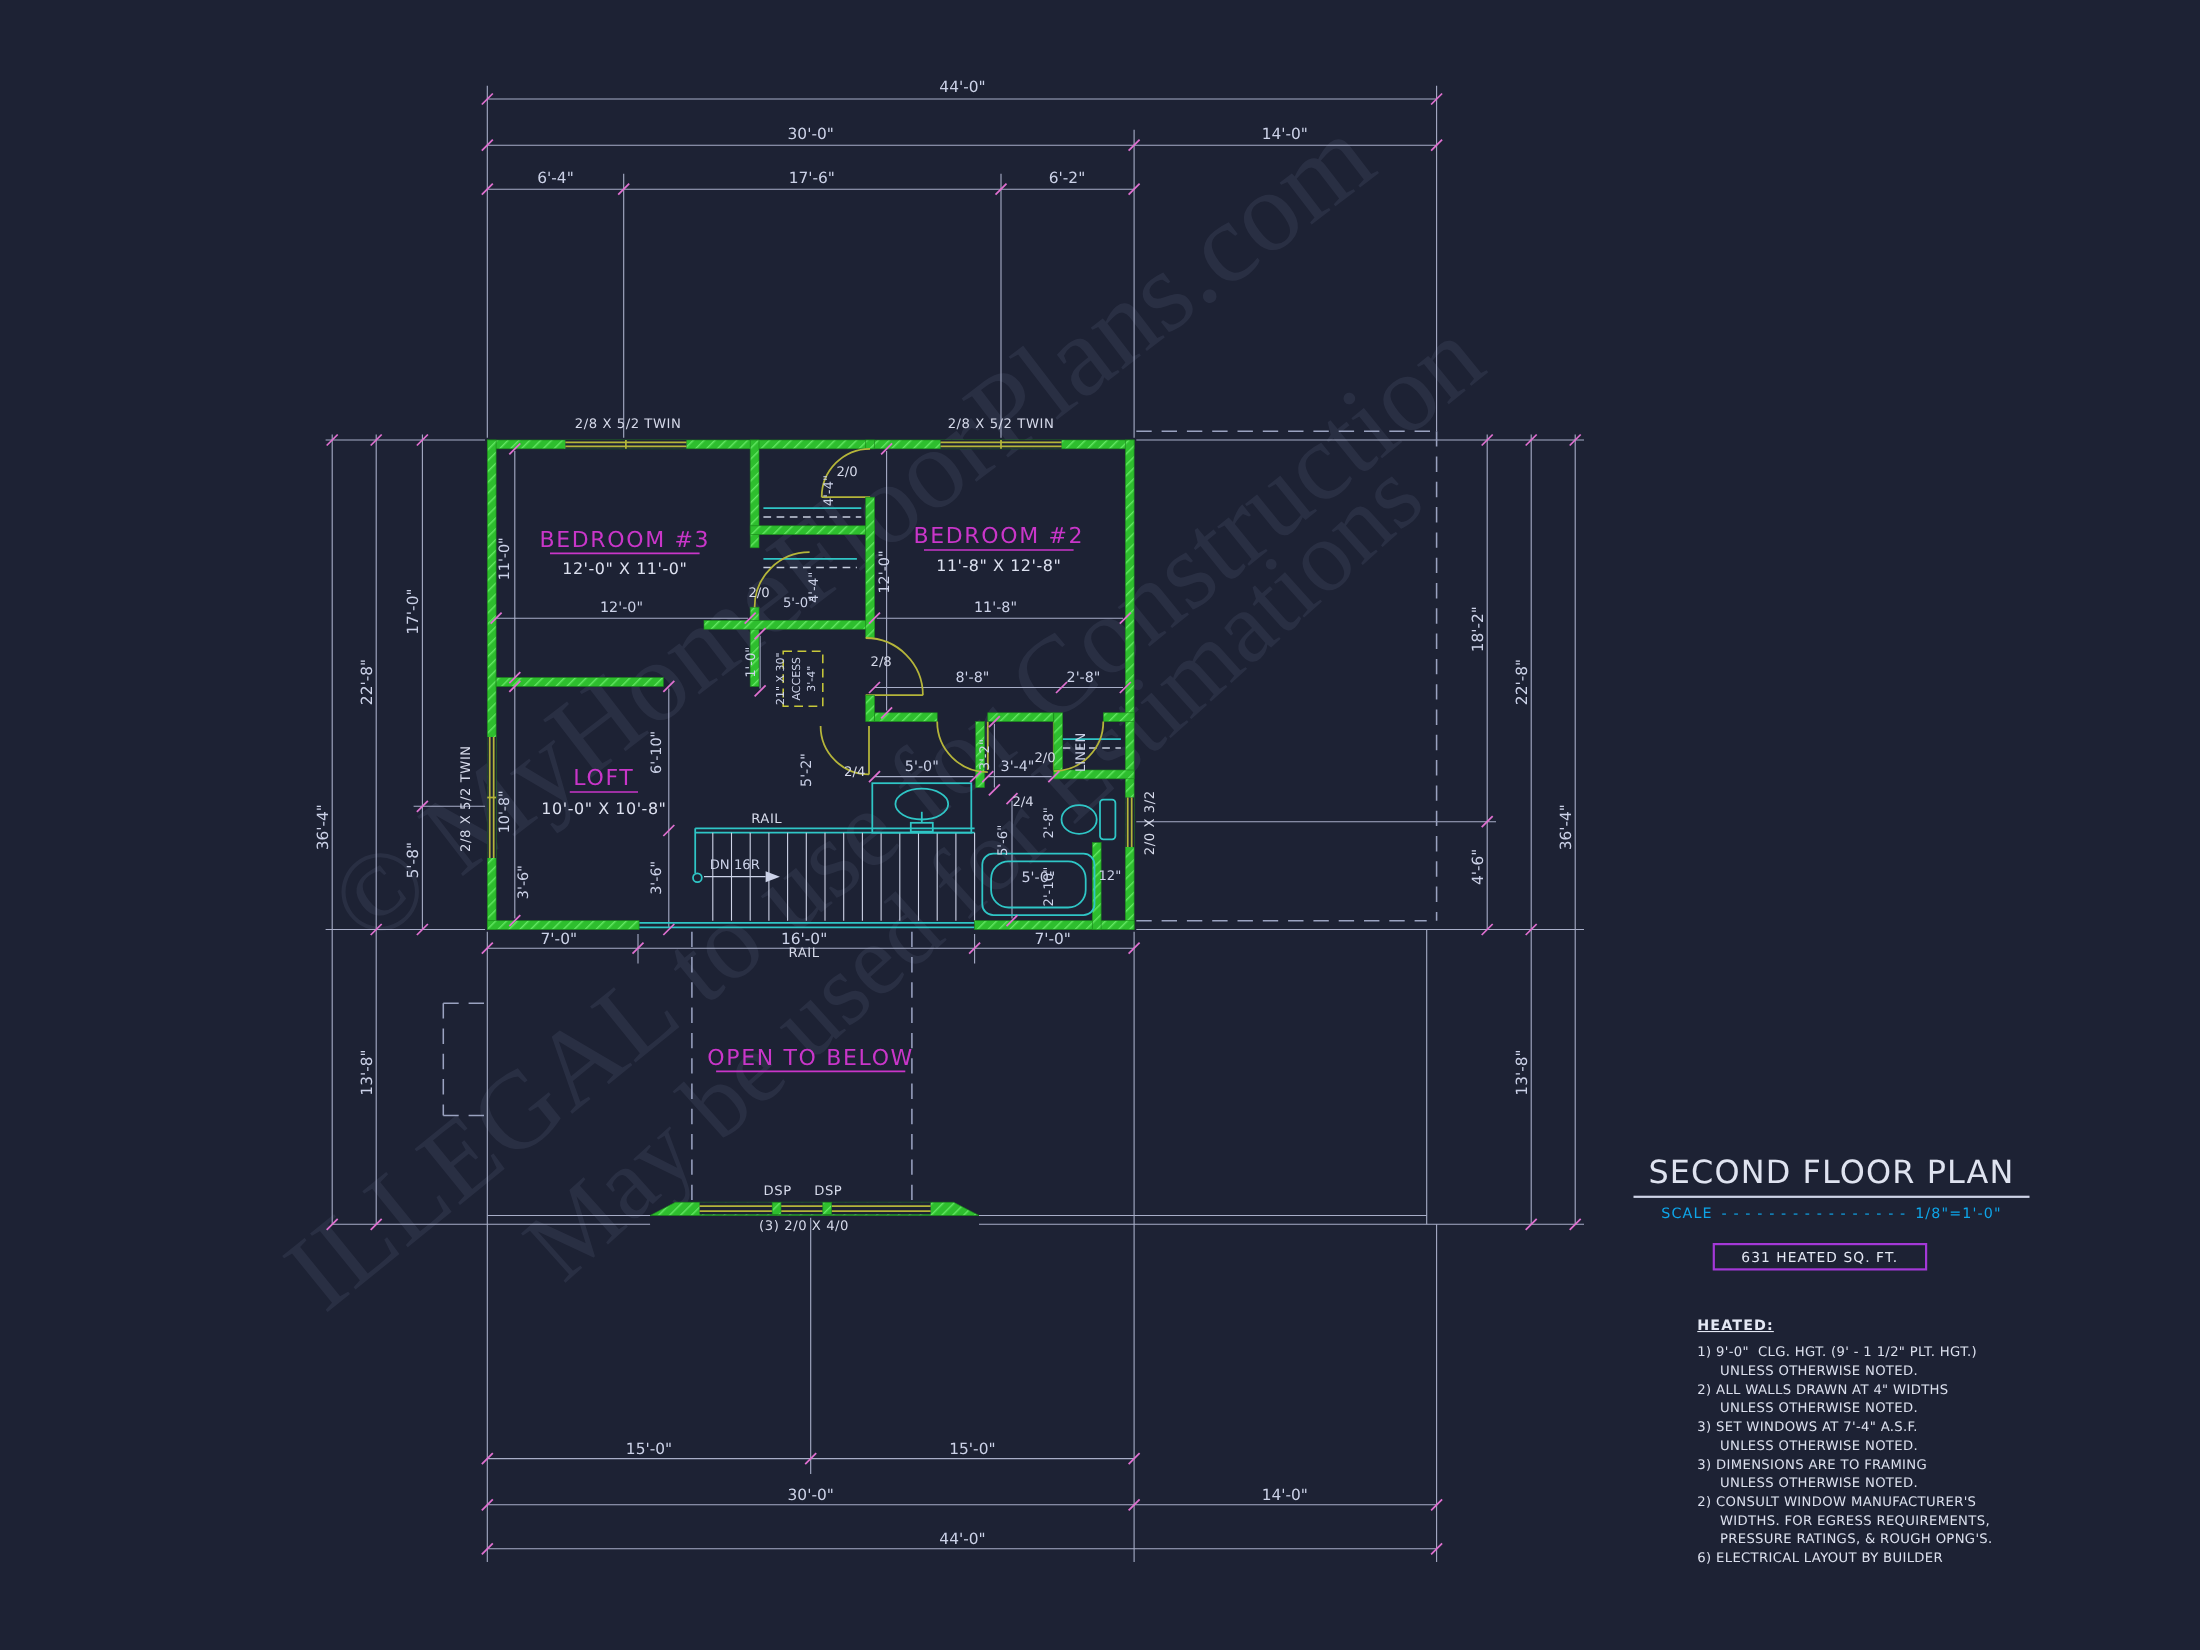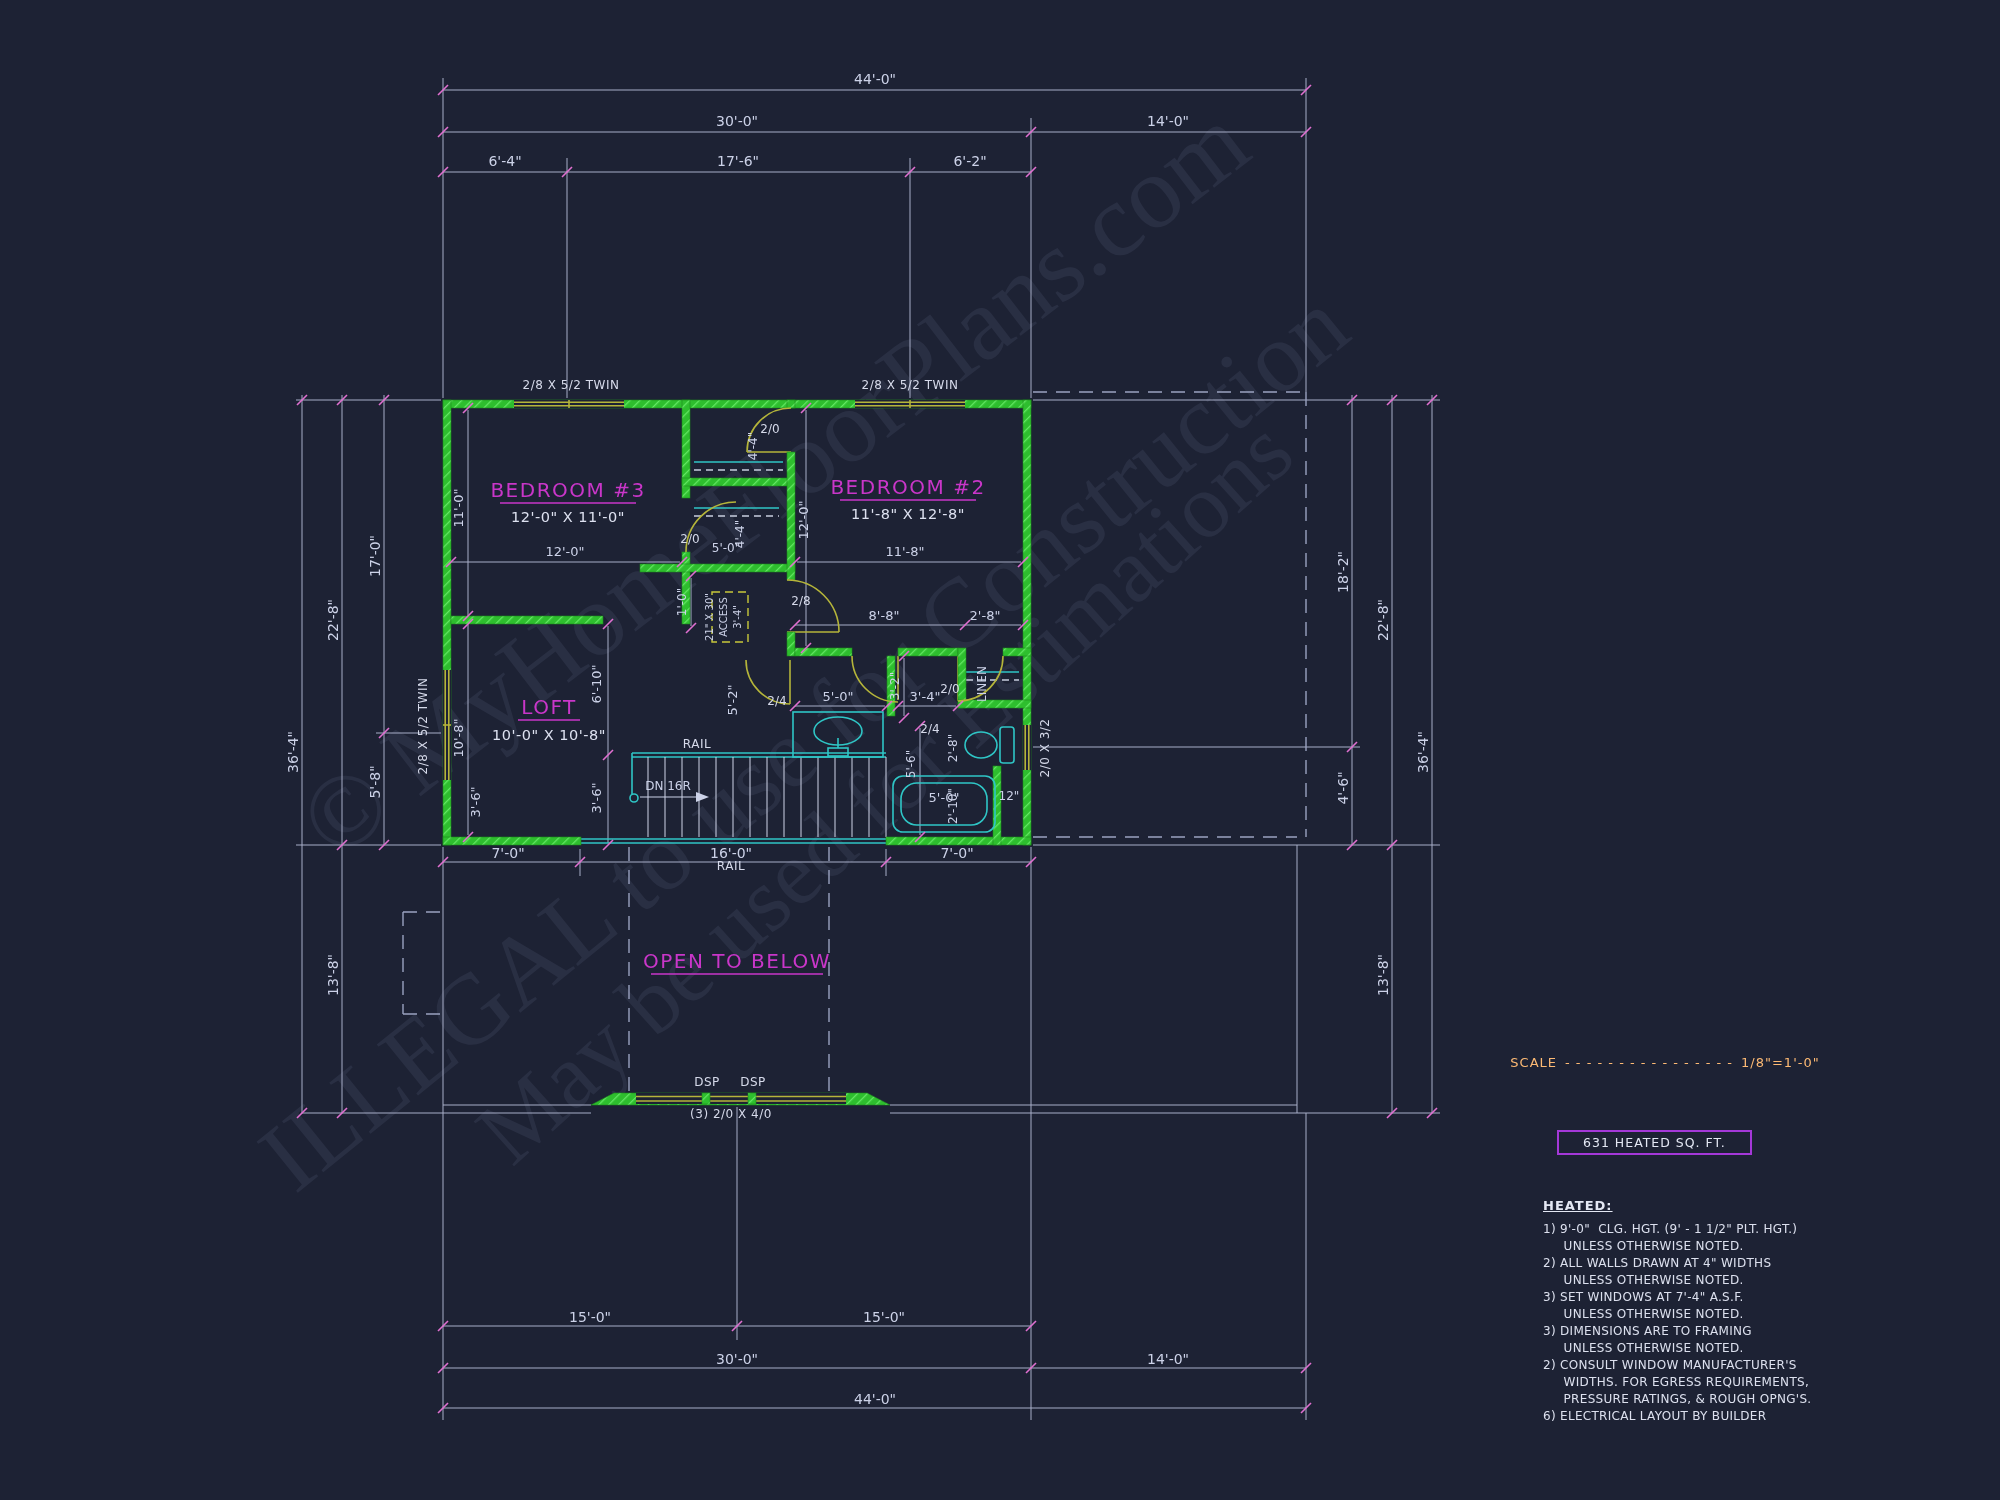--- a/index.html
+++ b/index.html
@@ -13,21 +13,21 @@
   .size{fill:#dde1f0;font-size:14.5px;text-anchor:middle;letter-spacing:.5px;}
   .wm{fill:#aab6e0;opacity:.085;font-family:"Liberation Serif",serif;}
   .wall{fill:url(#hatch);stroke:#1c8a1c;stroke-width:.6;}
   .door-arc{fill:none;stroke:#b5b53a;stroke-width:1.6;}
   .attic{fill:none;stroke:#c8c83a;stroke-width:1.4;stroke-dasharray:8 5;}
   .fix{fill:none;stroke:#2fc6c6;stroke-width:1.6;}
   
   .title-block{position:absolute;left:1485px;top:1048px;width:360px;color:#dfe3f0;}
   .tb-title{font-size:29px;letter-spacing:1px;text-align:center;padding-bottom:5px;
             border-bottom:2px solid #cfd4e8;color:#dfe3f0;}
-  .tb-scale{display:flex;justify-content:center;gap:8px;margin-top:7px;color:#fdba74;
+  .tb-scale{display:flex;justify-content:center;gap:8px;margin-top:7px;color:#0ea5e9;
             font-size:13px;letter-spacing:1px;}
   .heated-box{position:absolute;left:72px;top:82px;border:2px solid #a438d8;
               padding:3px 24px;font-size:12.5px;letter-spacing:1px;color:#e4e8f4;}
   .notes{position:absolute;left:58px;top:150px;width:300px;}
   .notes-heading{font-size:13px;font-weight:bold;text-decoration:underline;
                  letter-spacing:1px;margin-bottom:8px;color:#e4e8f4;}
   .note-line{font-size:12px;line-height:17px;white-space:pre;color:#dce0ee;letter-spacing:.3px;}
 </style>
 </head>
 <body>
@@ -366,20 +366,21 @@
     <line x1="518" y1="720" x2="580" y2="720" stroke="#c936c9" stroke-width="1.5"></line>
     <text x="549" y="740" class="size">10'-0" X 10'-8"</text>
 
     <text x="737" y="968" class="room">OPEN TO BELOW</text>
     <line x1="651" y1="974" x2="823" y2="974" stroke="#c936c9" stroke-width="1.5"></line>
   </g>
 </svg>
 
 
 <div class="title-block">
+  <div class="tb-title">SECOND FLOOR PLAN</div>
   <div class="tb-scale">
     <span>SCALE</span>
     <span>- - - - - - - - - - - - - - - -</span>
     <span>1/8"=1'-0"</span>
   </div>
   <div class="heated-box">631 HEATED SQ. FT.</div>
   <div class="notes">
     <div class="notes-heading">HEATED:</div>
     <div>
 

